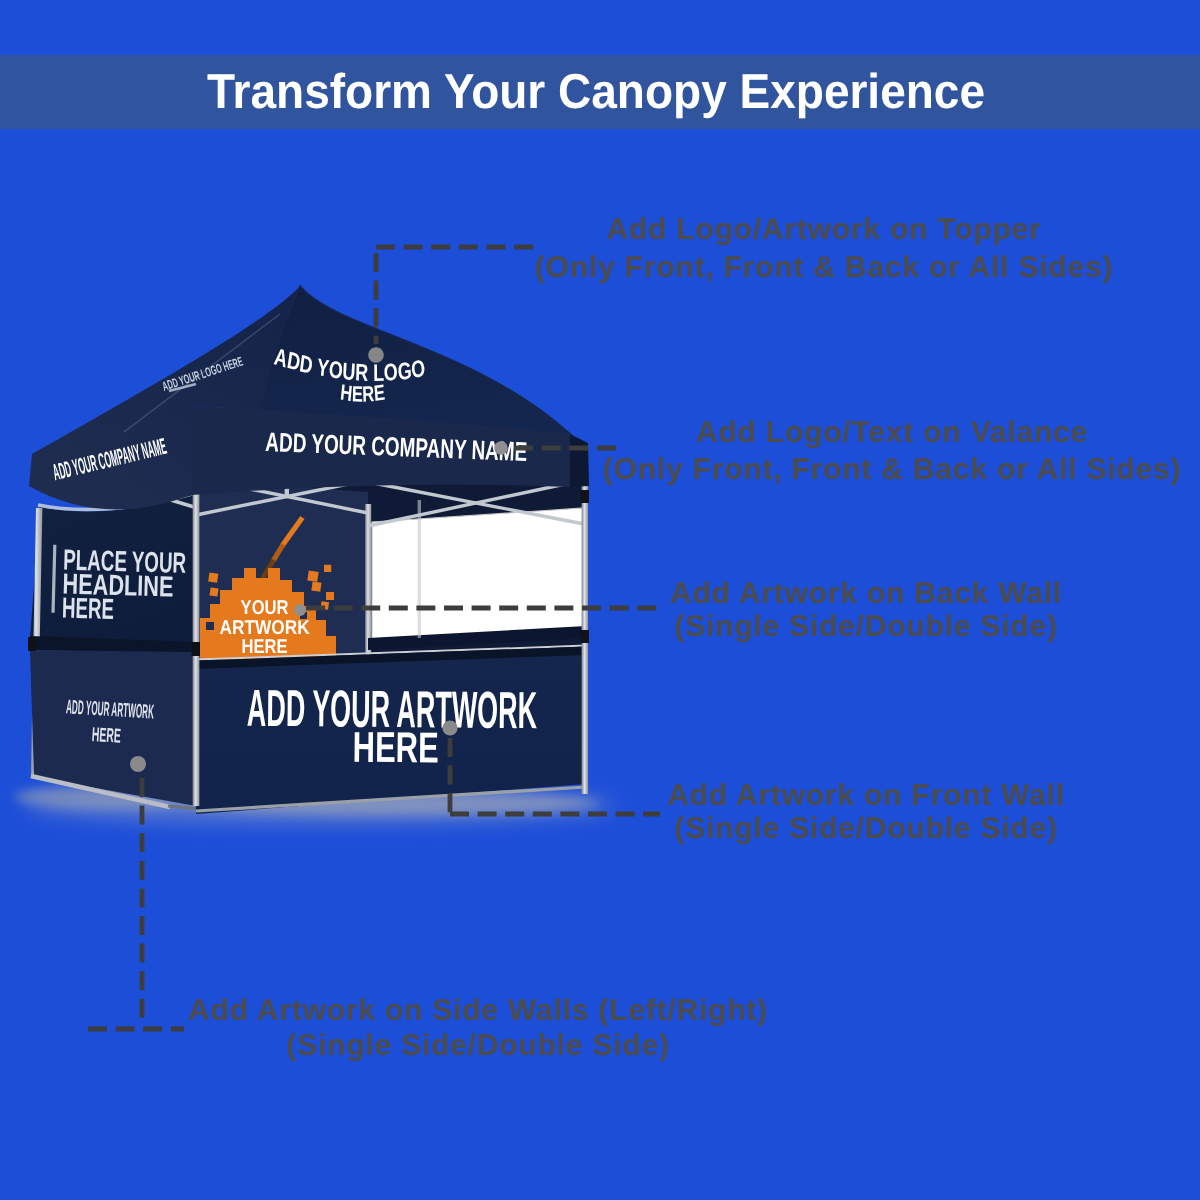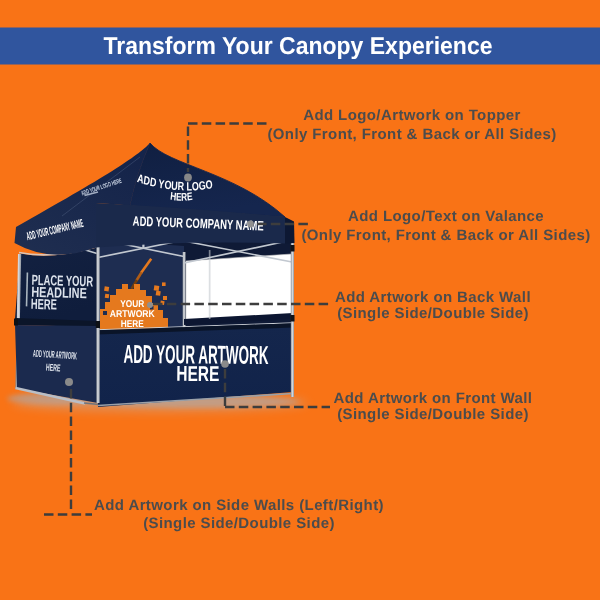--- a/index.html
+++ b/index.html
@@ -1,16 +1,16 @@
 <!DOCTYPE html>
 <html><head>
 <meta charset="utf-8">
 <style>
   html,body{margin:0;padding:0;background:#ffffff;}
-  #page{position:relative;width:600px;height:600px;background:#f97316;overflow:hidden;
+  #page{position:relative;width:600px;height:600px;background:#1d4ed8;overflow:hidden;
         font-family:"Liberation Sans", sans-serif;}
   svg{display:block}
 </style>
 </head>
 <body>
 <div id="page">
 <svg width="600" height="600" viewBox="0 0 600 600" font-family="Liberation Sans, sans-serif" text-rendering="geometricPrecision">
   <defs>
     <linearGradient id="gFront" x1="0" y1="0" x2="0.3" y2="1">
       <stop offset="0" stop-color="#101f41"></stop>

